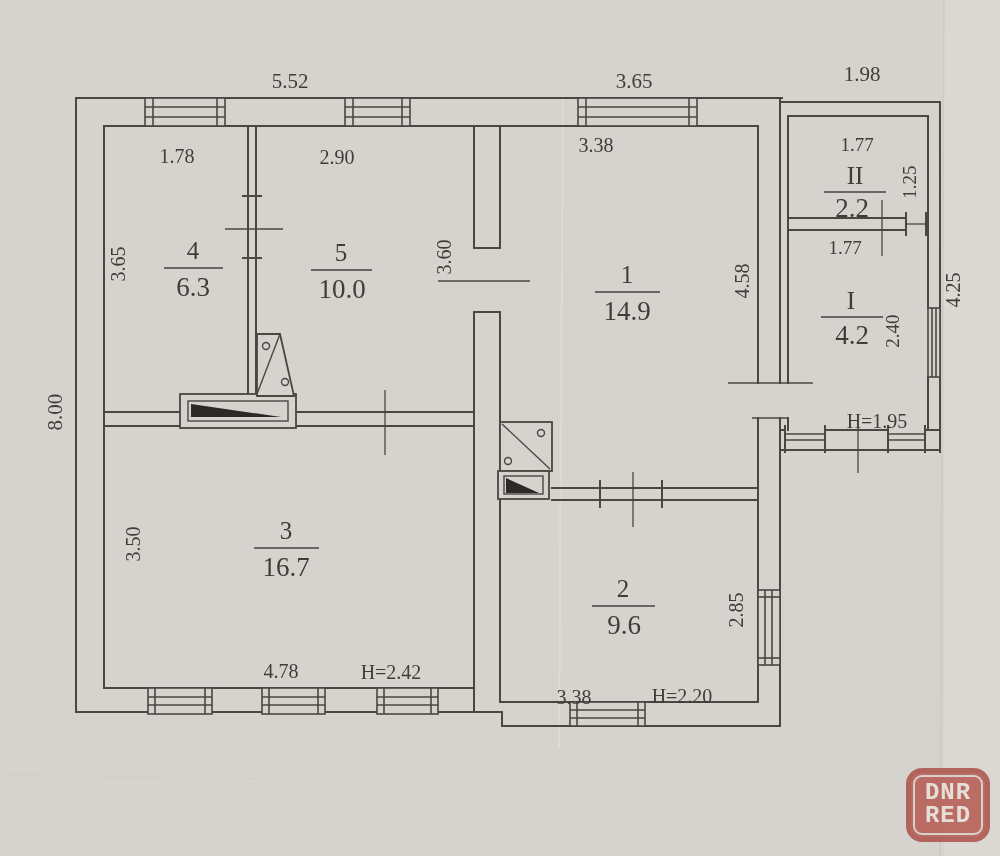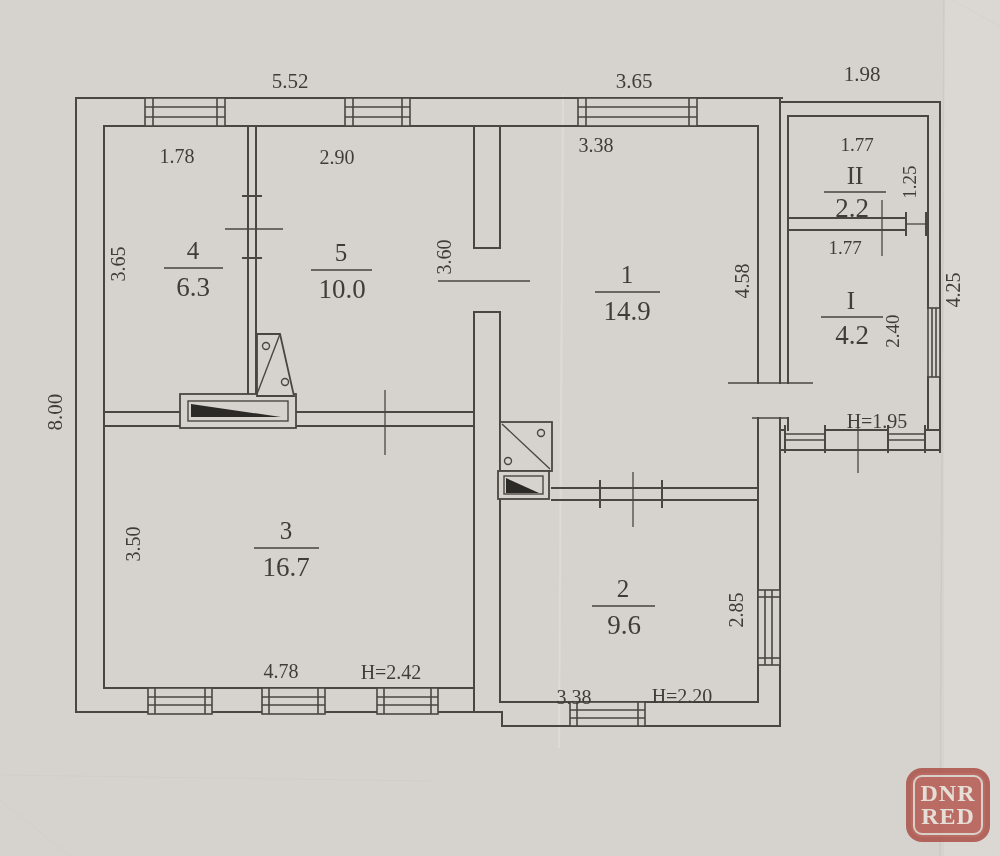--- a/index.html
+++ b/index.html
@@ -19,21 +19,21 @@
   .watermark{
     position:absolute;left:906px;top:768px;width:84px;height:74px;
     box-sizing:border-box;border:5px solid #a94c44;border-radius:16px;
     background:#b4564d;opacity:0.82;
     display:flex;align-items:center;justify-content:center;
   }
   .watermark .inner{
     box-sizing:border-box;width:70px;height:60px;
     border:2px solid #d9d1c9;border-radius:9px;
     display:flex;flex-direction:column;align-items:center;justify-content:center;
-    font-family:Liberation Serif, serif;font-weight:bold;
+    font-family:Liberation Mono, monospace;font-weight:bold;
     font-size:24px;line-height:0.95;color:#e9e1d9;letter-spacing:1px;
   }
 </style>
 </head>
 <body>
 
 <div id="plan-stage">
 <svg width="1000" height="856" viewBox="0 0 1000 856" xmlns="http://www.w3.org/2000/svg">
 
   <g>

